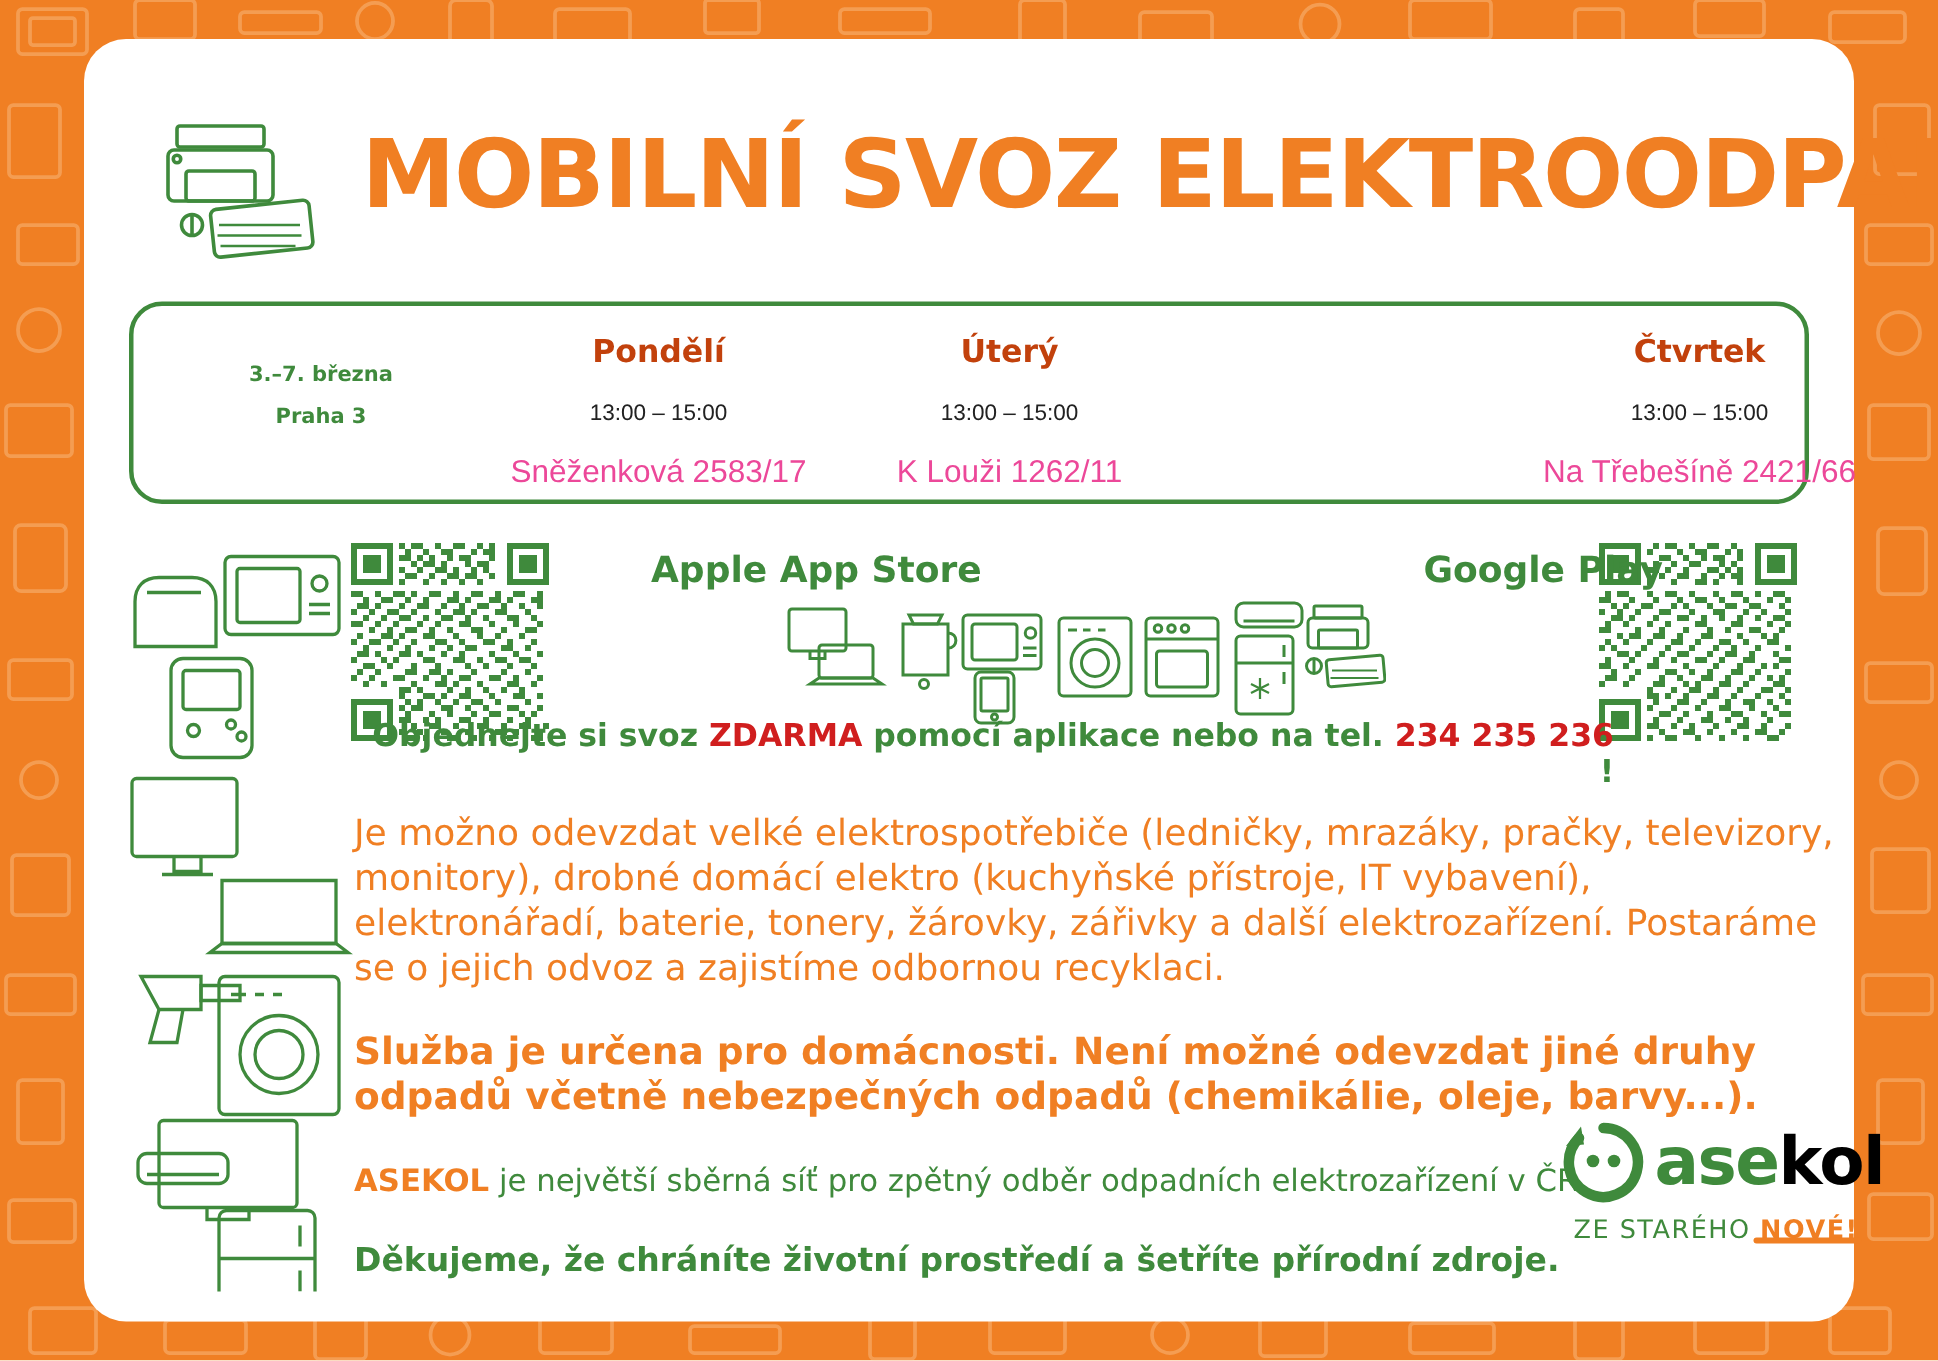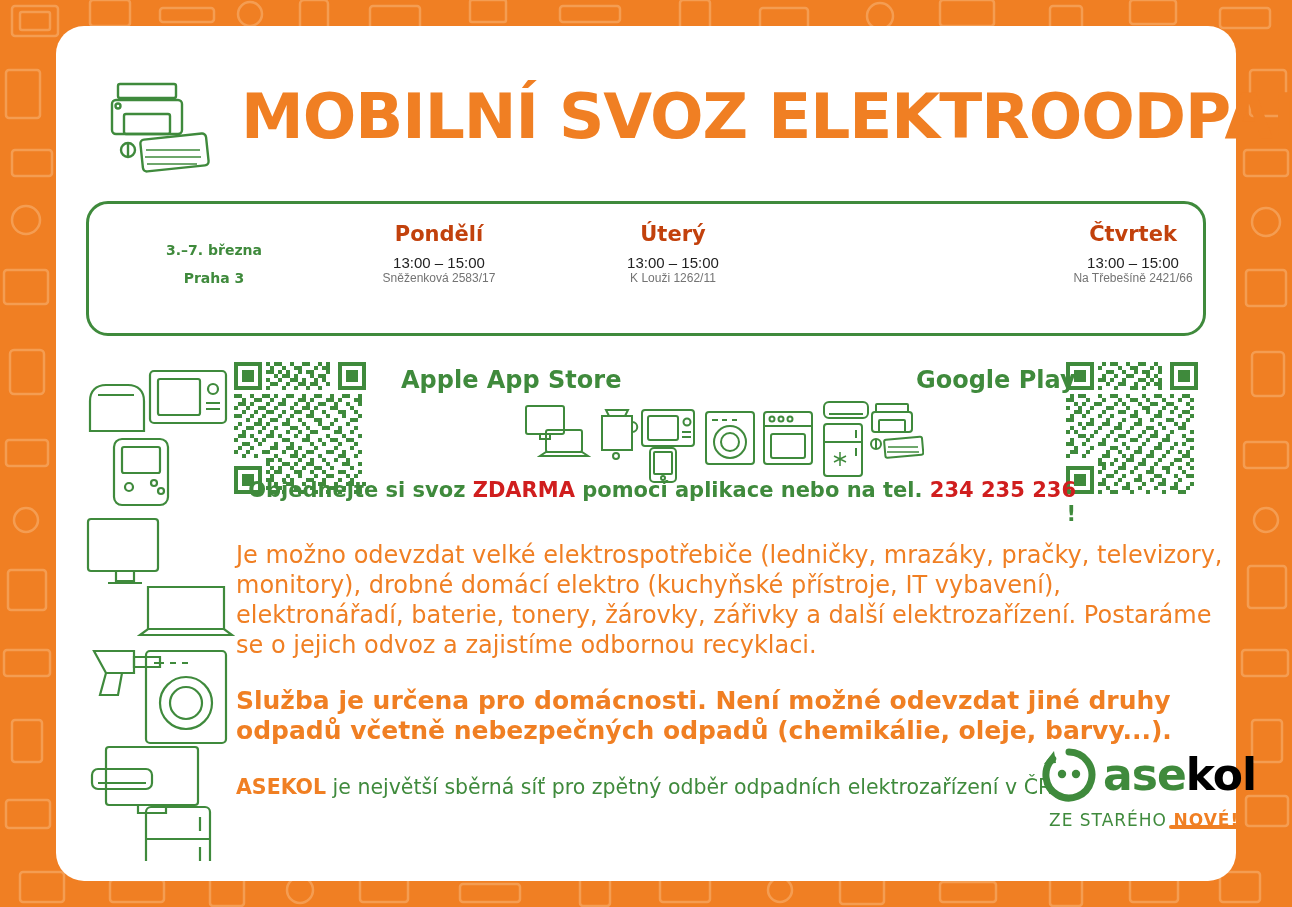--- a/index.html
+++ b/index.html
@@ -92,27 +92,28 @@
     text-align: center;
   }
   .day-col .dayname {
     color: #c2410c;
     font-weight: bold;
     font-size: 21px;
     font-family: "DejaVu Sans", sans-serif;
     text-align: center;
   }
   .day-col .time {
-    margin-top: 8px;
+    margin-top: 21px;
     color: #222222;
     font-size: 15px;
   }
   .day-col .addr {
-    color: #737373;
-    font-size: 12px;
+    margin-top: 19px;
+    color: #ec4899;
+    font-size: 21px;
   }
   
   .left-strip {
     position: absolute;
     left: 28px;
     top: 325px;
     width: 160px;
     height: 510px;
   }
   
@@ -122,20 +123,21 @@
     height: 132px;
   }
   .qr.left { left: 178px; top: 336px; }
   .qr.right { left: 1010px; top: 336px; }
   .store-label {
     position: absolute;
     color: #3F8A3C;
     font-weight: bold;
     font-size: 24px;
     font-family: "DejaVu Sans", sans-serif;
+    margin-left: 33px;
   }
   .store-label.apple { left: 345px; top: 340px; }
   .store-label.google { left: 860px; top: 340px; }
   .appliance-row {
     position: absolute;
     left: 468px;
     top: 368px;
     width: 400px;
     height: 90px;
   }
@@ -955,20 +957,21 @@
     <div class="order-line">
       <span>Objednejte si svoz </span><span class="zdarma">ZDARMA</span><span> pomocí aplikace nebo na tel. </span><span class="tel">234 235 236</span><span> !</span>
     </div>
 
     <div class="body-text">
       <p class="p-orange">Je možno odevzdat velké elektrospotřebiče (ledničky, mrazáky, pračky, televizory, monitory), drobné domácí elektro (kuchyňské přístroje, IT vybavení), elektronářadí, baterie, tonery, žárovky, zářivky a další elektrozařízení. Postaráme se o jejich odvoz a zajistíme odbornou recyklaci.</p>
       <p class="p-orange-bold">Služba je určena pro domácnosti. Není možné odevzdat jiné druhy odpadů včetně nebezpečných odpadů (chemikálie, oleje, barvy...).</p>
       <p class="p-mixed">
         <span class="brand">ASEKOL</span><span> je největší sběrná síť pro zpětný odběr odpadních elektrozařízení v ČR.</span>
       </p>
+      <p class="p-green-bold">Děkujeme, že chráníte životní prostředí a šetříte přírodní zdroje.</p>
     </div>
 
     <div class="logo">
       <svg width="56" height="56" viewBox="0 0 56 56" style="position:absolute;left:0;top:6px" aria-hidden="true">
         <path d="M28 5a23 23 0 1 1-16.3 6.7" fill="none" stroke="#3F8A3C" stroke-width="7" stroke-linecap="round"></path>
         <path d="M13 4l2 12-12 1z" fill="#3F8A3C"></path>
         <circle cx="21" cy="27" r="4.2" fill="#3F8A3C"></circle>
         <circle cx="35" cy="27" r="4.2" fill="#3F8A3C"></circle>
       </svg>
       <div class="logo-word"><span>ase</span><span class="kol">kol</span></div>

